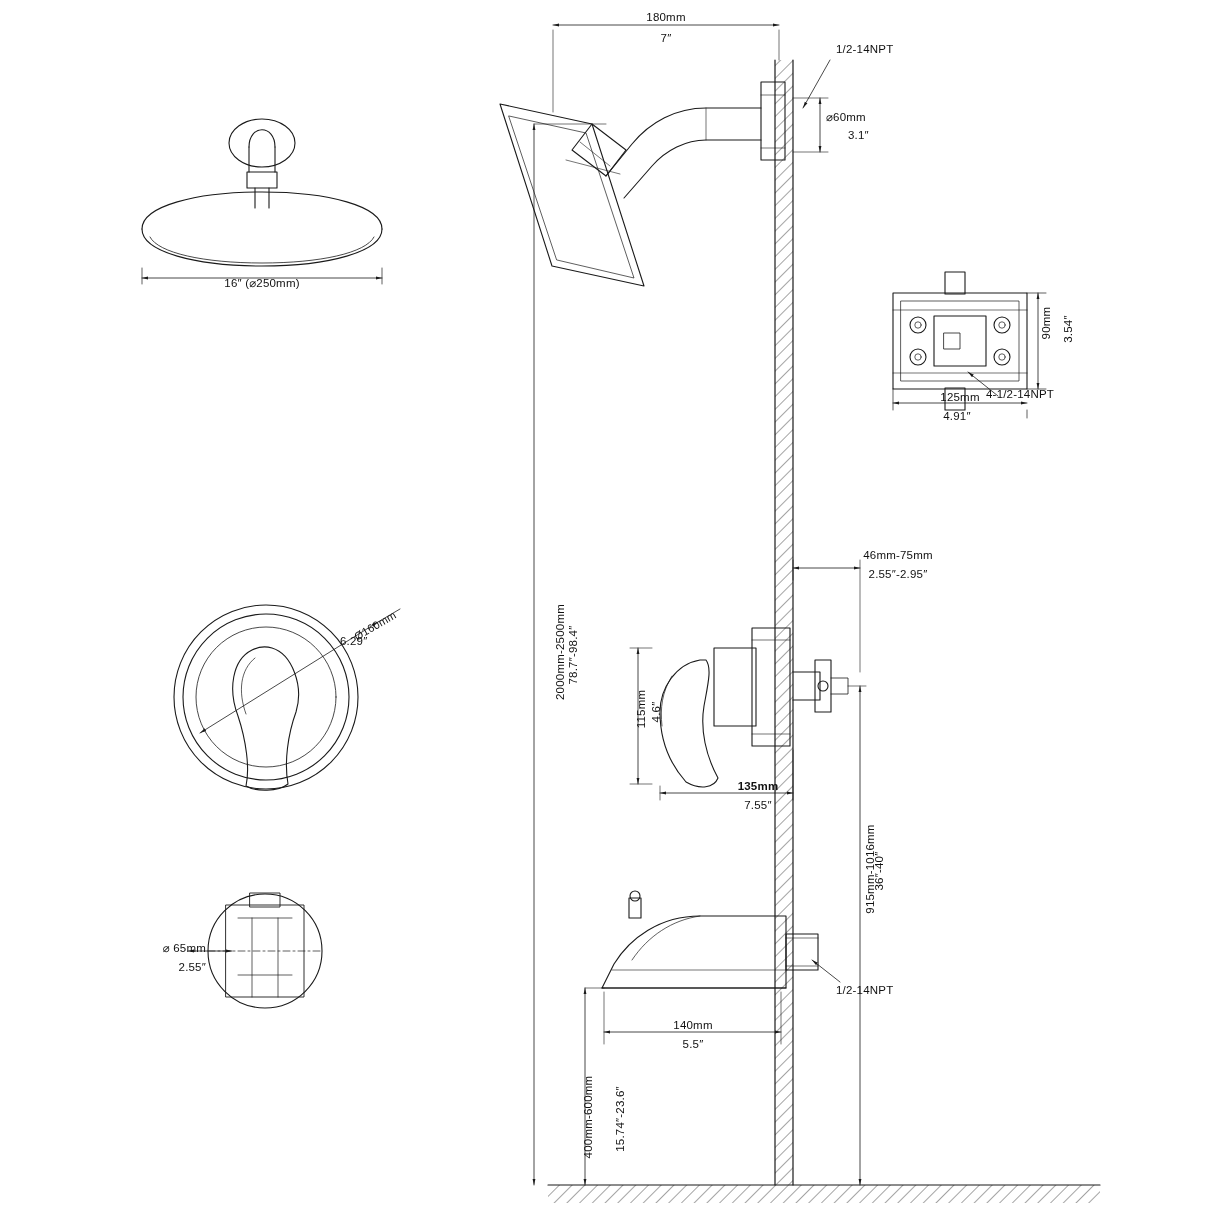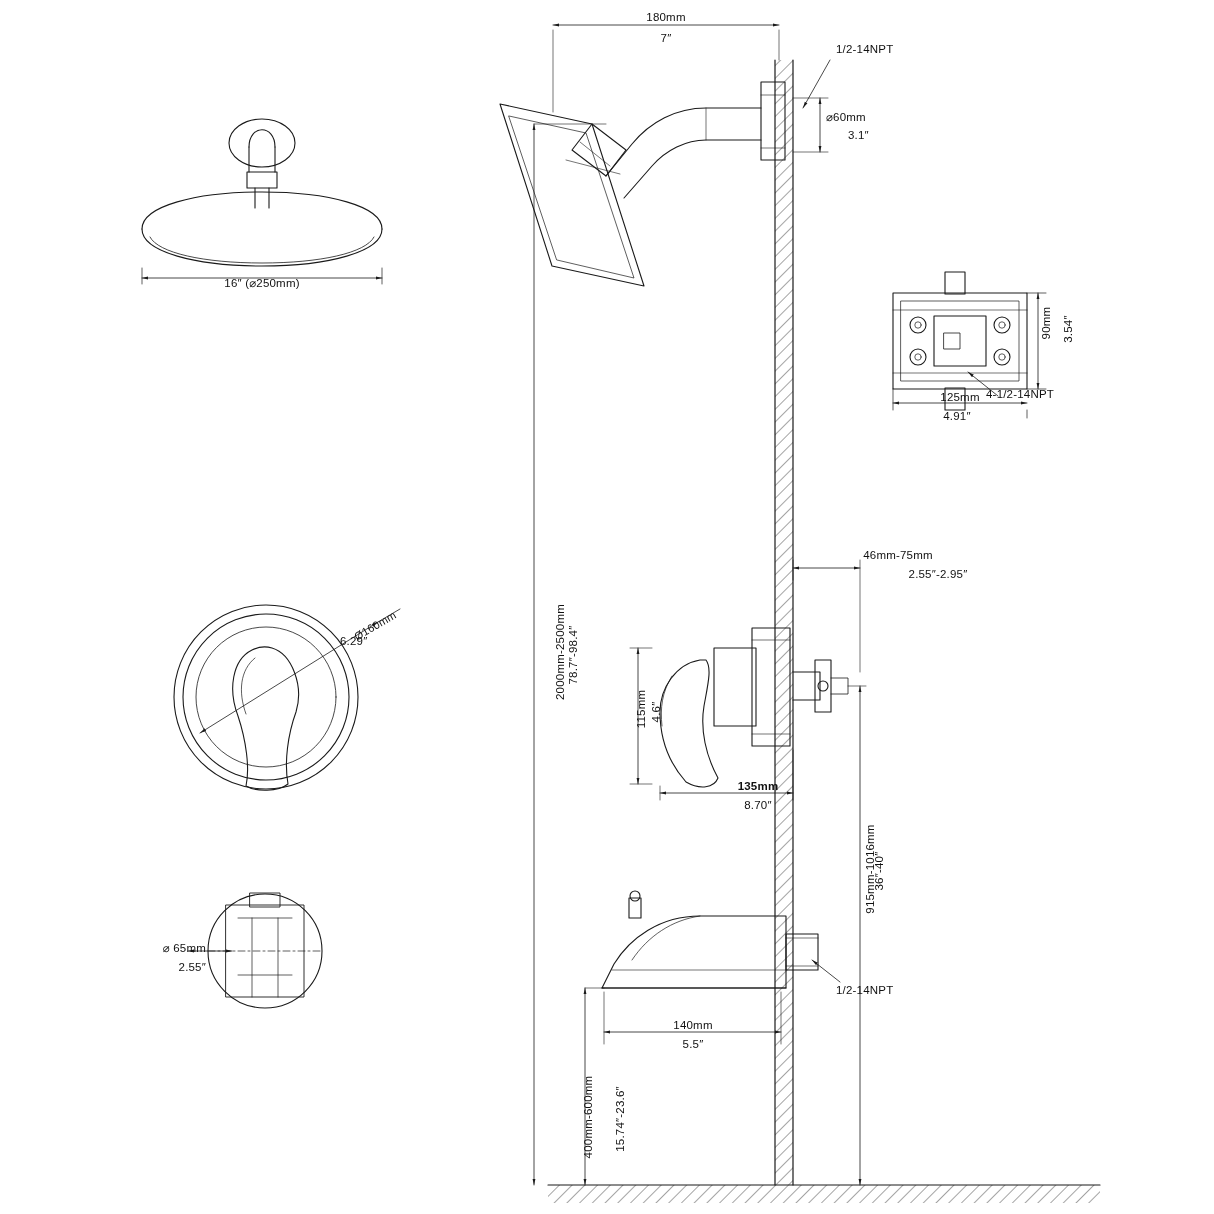--- a/index.html
+++ b/index.html
@@ -268,27 +268,27 @@
   <div class="dim-label rot-small" style="left:352px; top:632px;">Ø160mm</div>
   <div class="dim-label left" style="left:340px; top:634px;">6.29″</div>
 
   <div class="dim-label right" style="left:206px; top:941px;">⌀ 65mm</div>
   <div class="dim-label right" style="left:206px; top:960px;text-align:right;">2.55″</div>
 
   <div class="dim-label vert-c" style="left:470px; top:645px; width:180px;">2000mm-2500mm</div>
   <div class="dim-label vert-c" style="left:493px; top:648px; width:160px;">78.7″-98.4″</div>
 
   <div class="dim-label center" style="left:898px; top:548px;">46mm-75mm</div>
-  <div class="dim-label center" style="left:898px; top:567px;margin-left:40px;">2.55″-2.95″</div>
+  <div class="dim-label center" style="left:898px; top:567px;">2.55″-2.95″</div>
 
   <div class="dim-label vert-c" style="left:613px; top:702px; width:56px;">115mm</div>
   <div class="dim-label vert-c" style="left:633px; top:705px; width:46px;">4.6″</div>
 
   <div class="dim-label center" style="left:758px; top:779px;font-weight:bold;">135mm</div>
-  <div class="dim-label center" style="left:758px; top:798px;">8.70″</div>
+  <div class="dim-label center" style="left:758px; top:798px;">7.55″</div>
 
   <div class="dim-label vert-c" style="left:806px; top:862px; width:128px;">915mm-1016mm</div>
   <div class="dim-label vert-c" style="left:828px; top:864px; width:102px;">36″-40″</div>
 
   <div class="dim-label left" style="left:836px; top:983px;">1/2-14NPT</div>
 
   <div class="dim-label center" style="left:693px; top:1018px;">140mm</div>
   <div class="dim-label center" style="left:693px; top:1037px;">5.5″</div>
 
   <div class="dim-label vert-c" style="left:533px; top:1110px; width:110px;">400mm-600mm</div>

